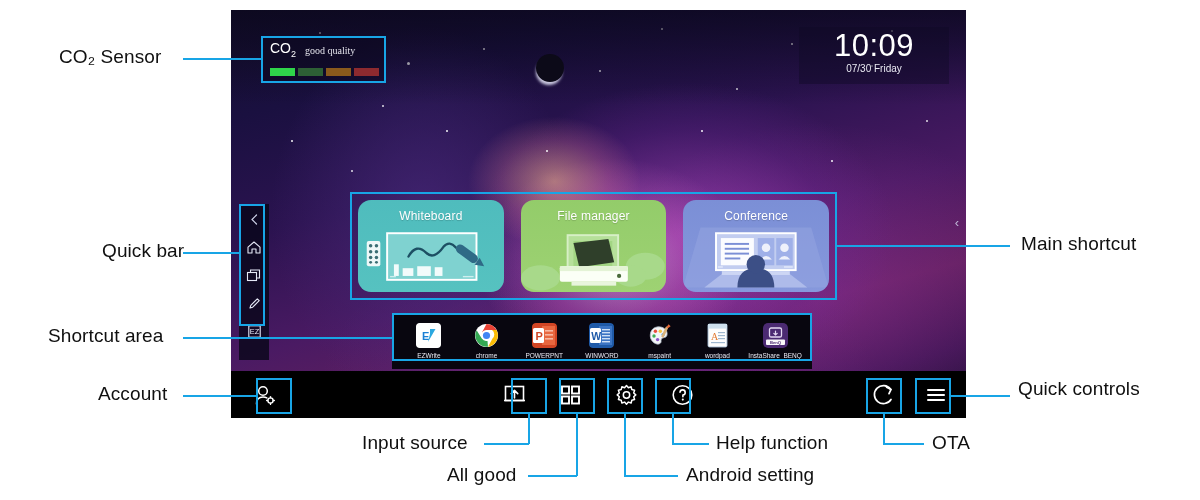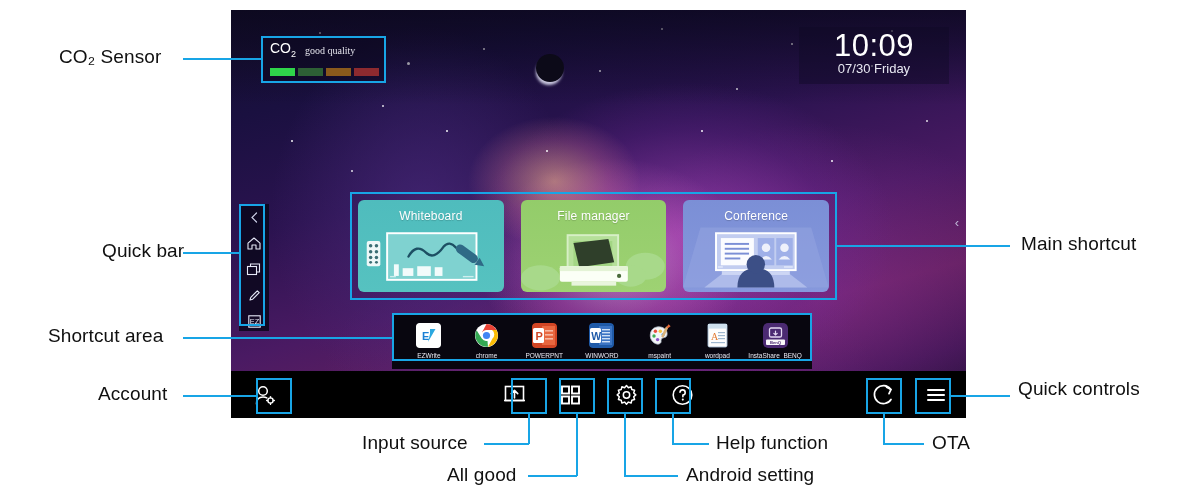--- a/index.html
+++ b/index.html
@@ -67,43 +67,43 @@
   .co2-bars{display:flex;gap:3px;margin-top:7px;}
   .co2-bars span{height:8px;flex:1;display:block;}
 
   
   .clock{
     position:absolute;right:17px;top:17px;width:150px;height:57px;
     background:rgba(14,10,36,.42);
     text-align:center;box-sizing:border-box;padding-top:2px;
   }
   .clock-time{color:#fff;font-size:31px;line-height:34px;letter-spacing:.5px;}
-  .clock-date{color:#e8e8f2;font-size:13px;line-height:12px;}
+  .clock-date{color:#e8e8f2;font-size:10px;line-height:12px;}
 
   
   .sidebar{
-    position:absolute;left:8px;top:194px;width:30px;height:127px;
+    position:absolute;left:8px;top:194px;width:30px;height:156px;
     background:rgba(8,6,24,.80);
     display:flex;flex-direction:column;align-items:center;
     padding-top:4px;box-sizing:border-box;gap:6px;
   }
   .sb-item{width:22px;height:22px;display:flex;align-items:center;justify-content:center;}
   .sb-item svg{display:block;}
   .edge-chevron{
     position:absolute;right:7px;top:205px;color:#cfcfe8;font-size:13px;opacity:.85;
   }
 
   
   .main-shortcut{
     position:absolute;left:119px;top:182px;width:487px;height:108px;
     box-sizing:border-box;
   }
   .tiles{display:flex;gap:17px;padding:8px 8px;box-sizing:border-box;height:100%;}
   .tile{
-    flex:1;border-radius:6px;position:relative;overflow:hidden;
+    flex:1;border-radius:13px;position:relative;overflow:hidden;
     display:flex;flex-direction:column;align-items:center;
   }
   .tile-title{
     color:#fff;font-size:12px;margin-top:9px;letter-spacing:.2px;
     text-shadow:0 1px 1px rgba(0,0,0,.18);
   }
   .tile-art{flex:1;width:100%;position:relative;}
   .tile-wb{background:linear-gradient(180deg,#4fbcbd,#56c2c0);}
   .tile-fm{background:linear-gradient(180deg,#93cc6a,#9ed273);}
   .tile-cf{background:linear-gradient(180deg,#7b8fd6,#8698dc);}

